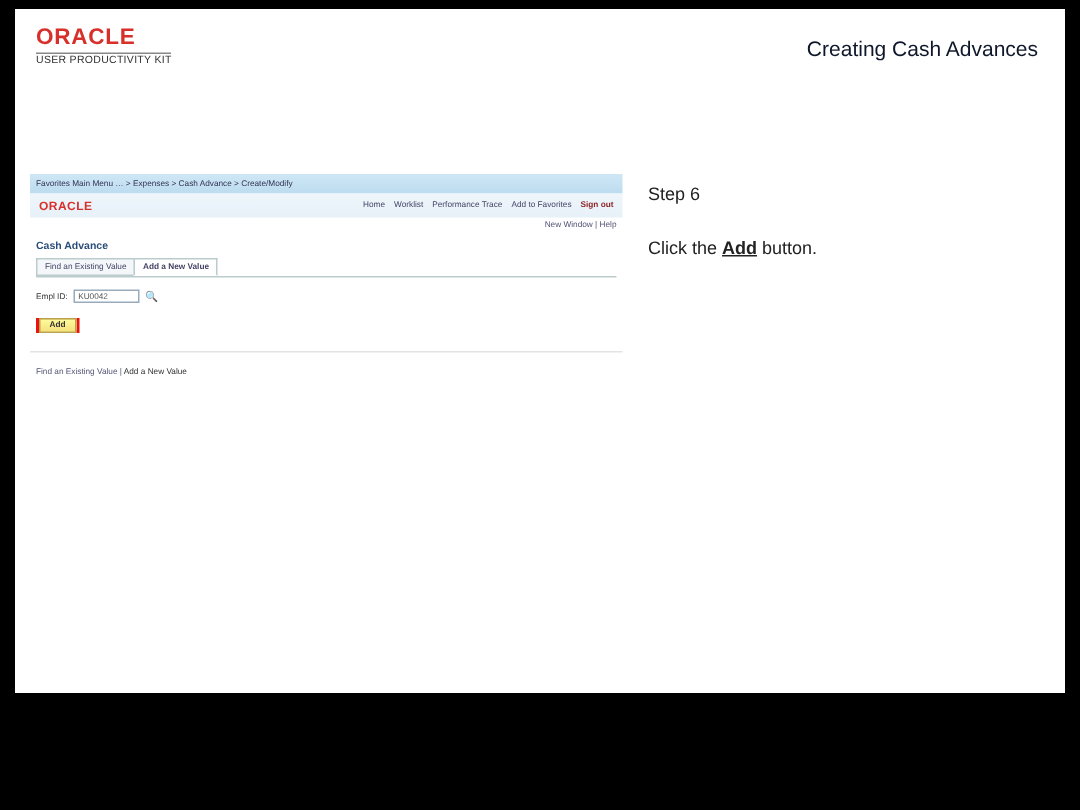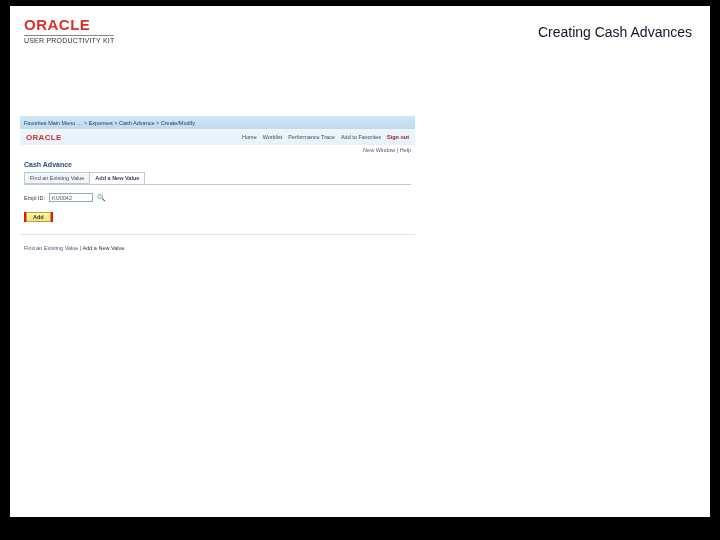--- a/index.html
+++ b/index.html
@@ -7,21 +7,21 @@
     width: 720px;
     height: 540px;
     background: #000;
     font-family: Arial, Helvetica, sans-serif;
     position: relative;
     overflow: hidden;
   }
   .page {
     position: absolute;
     left: 10px; top: 6px;
-    width: 700px; height: 511px;
+    width: 700px; height: 456px;
     background: #fff;
   }
 
   
   .header {
     position: relative;
     height: 56px;
     padding: 10px 14px 0 14px;
   }
   .logo-block { display: inline-block; }
@@ -232,15 +232,21 @@
           </span>
         </div>
 
         <div class="finder">
           <span>Find an Existing Value</span><span> | </span><span class="v">Add a New Value</span>
         </div>
 
       </div>
     </div>
 
+    <div class="instr-col">
+      <div class="step-label">Step 6</div>
+      <div class="instr-line">
+        <span>Click the </span><b>Add</b><span> button.</span>
+      </div>
+    </div>
 
   </div>
 </div>
 
 </body></html>

